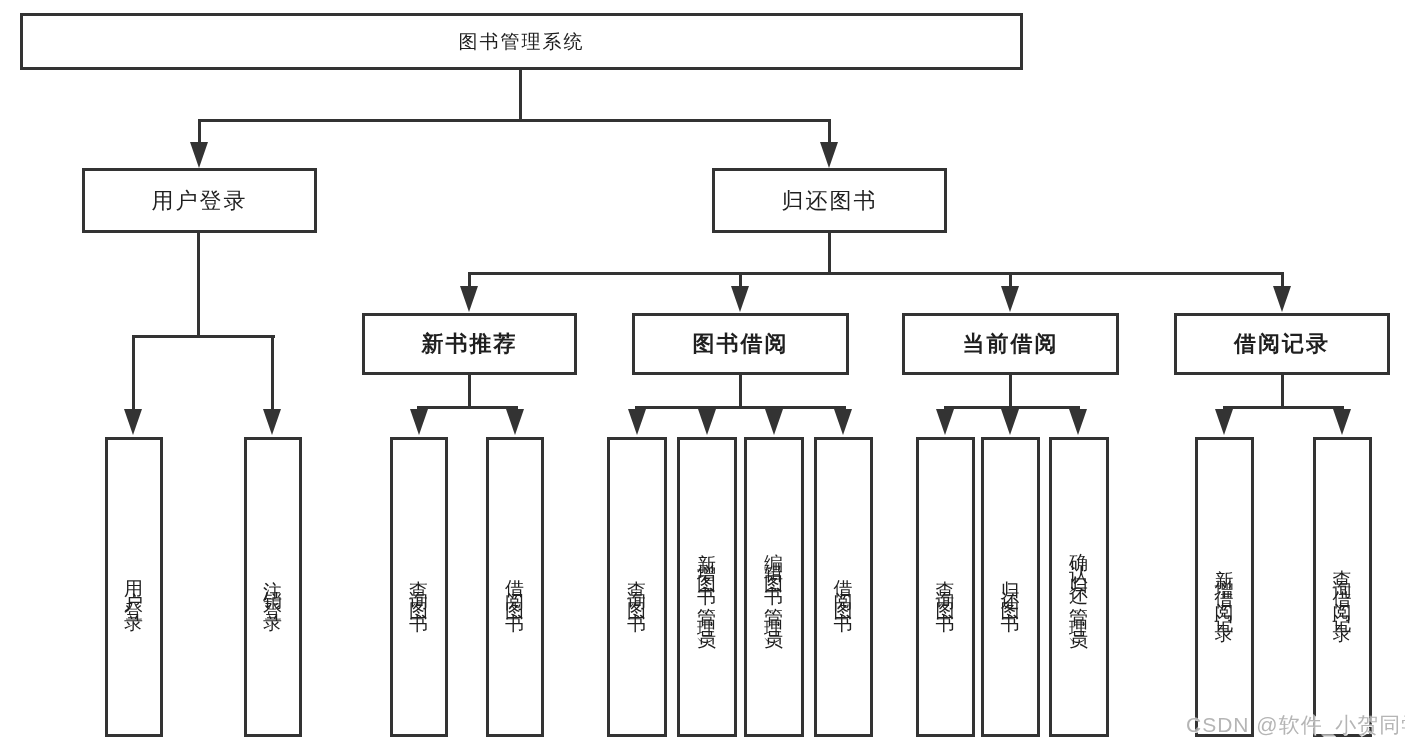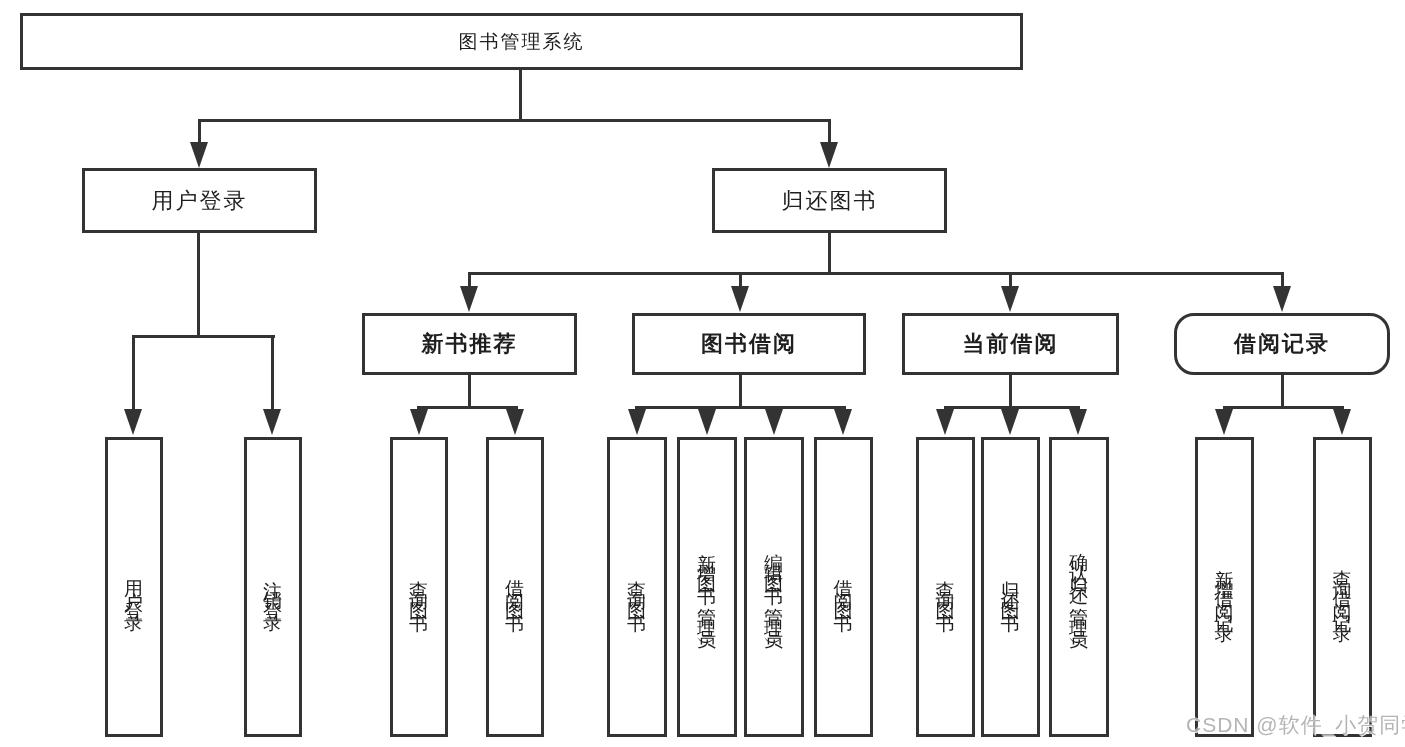--- a/index.html
+++ b/index.html
@@ -11,23 +11,23 @@
   .box{
     position:absolute;box-sizing:border-box;border:3px solid #333333;background:#ffffff;
     display:flex;align-items:center;justify-content:center;
     font-size:22px;letter-spacing:2px;white-space:nowrap;
   }
   .root{left:20px;top:13px;width:1003px;height:57px;font-size:19px;}
   .n-user-login{left:82px;top:168px;width:235px;height:65px;}
   .n-book-mgmt{left:712px;top:168px;width:235px;height:65px;}
   .l3{top:313px;height:62px;font-weight:bold;}
   .n-newbook{left:362px;width:215px;}
-  .n-borrow{left:632px;width:234px;}
+  .n-borrow{left:632px;width:217px;}
   .n-current{left:902px;width:217px;justify-content:center;}
-  .n-records{left:1174px;width:216px;border-radius:20px;}
+  .n-records{left:1174px;width:216px;}
   
   .leaf{
     position:absolute;top:437px;height:300px;box-sizing:border-box;border:3px solid #333333;
     background:#ffffff;display:flex;align-items:center;justify-content:center;
   }
   .leaf span{
     writing-mode:vertical-rl;text-orientation:mixed;
     font-size:19px;letter-spacing:11px;line-height:1;
   }
   .lf1{left:105px;width:58px;}  .lf2{left:244px;width:58px;}

